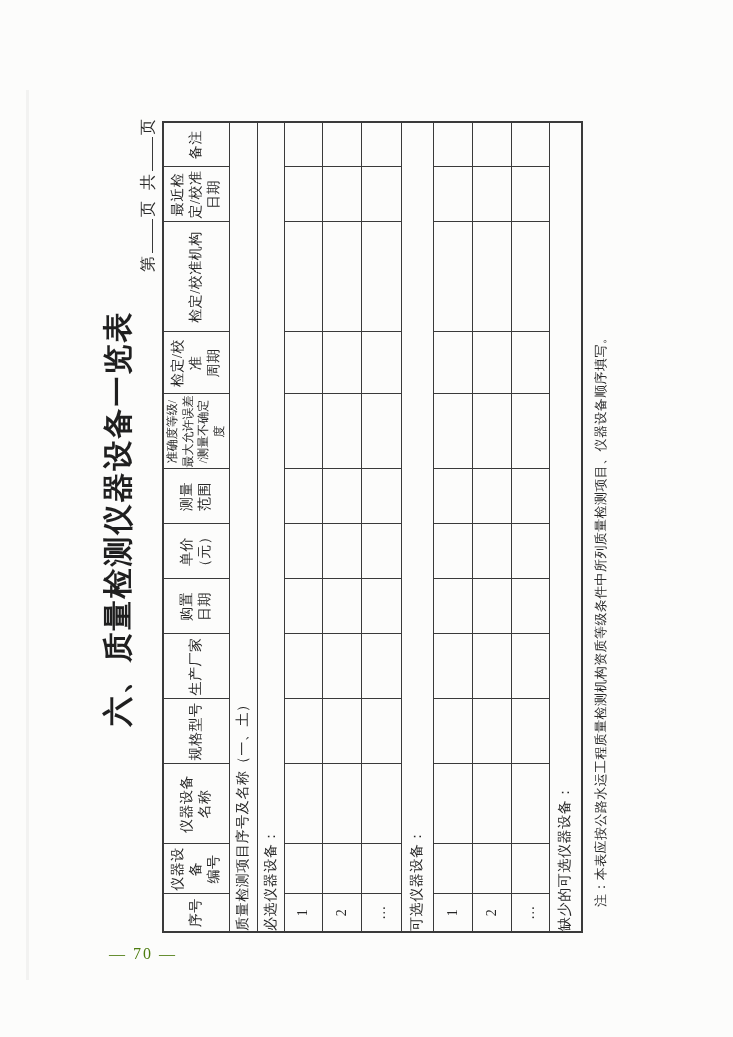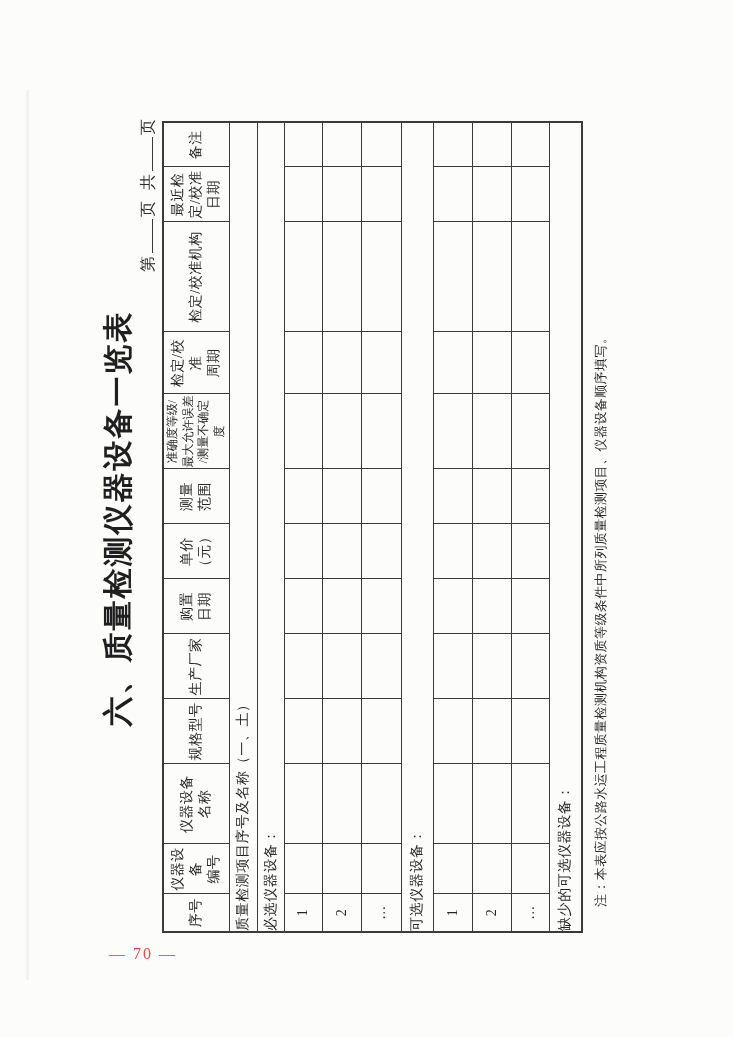--- a/index.html
+++ b/index.html
@@ -90,21 +90,21 @@
     font-size: 13px;
     letter-spacing: 0.4px;
     color: #2a2a2a;
     white-space: nowrap;
   }
   .footer-page-number {
     position: absolute; left: 98px; top: 945px;
     width: 90px;
     text-align: center;
     font-size: 16px;
-    color: #ef4444;
+    color: #4d7c0f;
     letter-spacing: 2px;
   }
 </style>
 </head>
 <body>
 
 <div class="page">
   <div class="scan-artifact"></div>
 
   <div class="rot">

